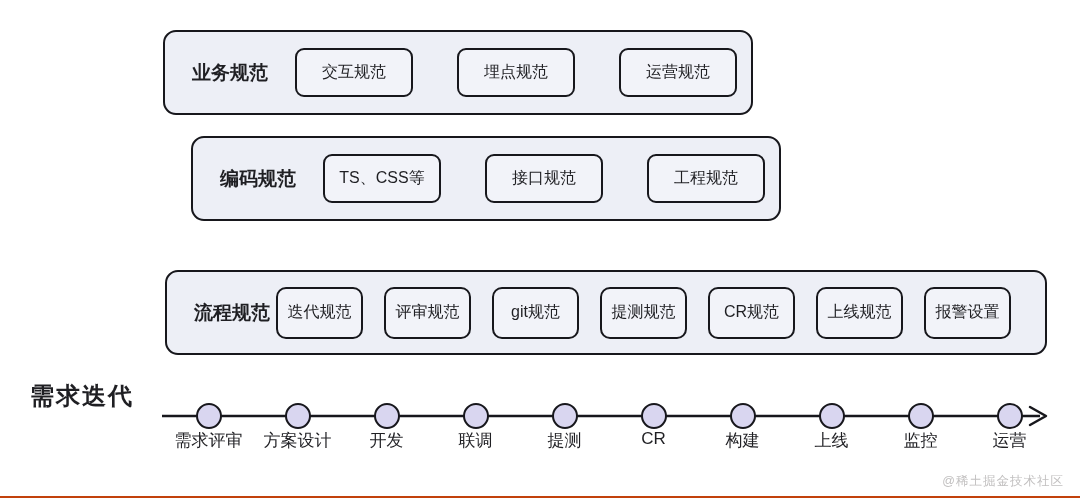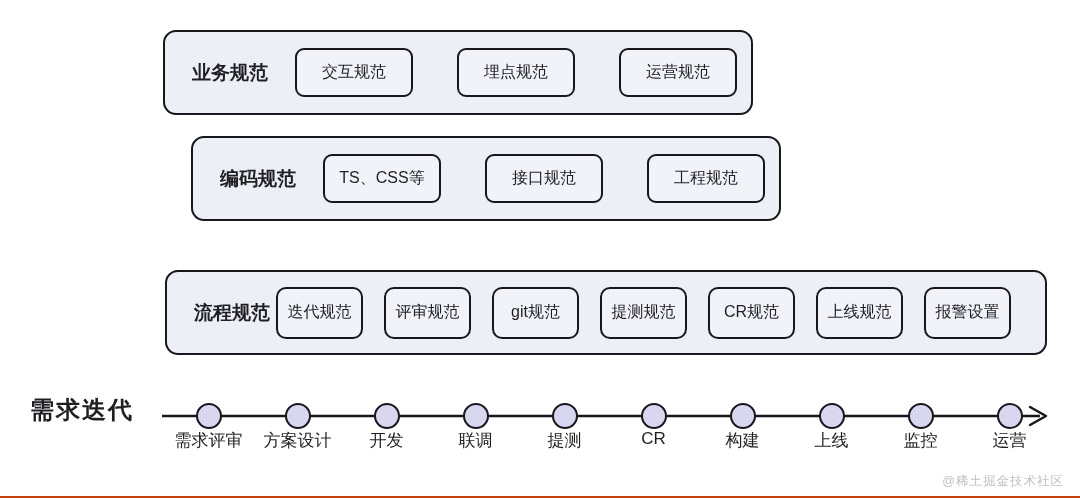--- a/index.html
+++ b/index.html
@@ -58,21 +58,21 @@
     display:flex;align-items:center;justify-content:center;
     font-size:16px;
     box-sizing:border-box;
     white-space:nowrap;
     flex:none;
   }
   .row-3 .spec-box{width:87px;height:52px;font-size:16px;border-radius:10px;}
 
   
   .iteration-label{
-    position:absolute;left:30px;top:394px;
+    position:absolute;left:30px;top:380px;
     font-size:24px;font-weight:bold;letter-spacing:2px;
     white-space:nowrap;
   }
   .timeline-svg{position:absolute;left:156px;top:403px;z-index:1;}
   .stages{position:absolute;left:164px;top:403px;display:flex;z-index:2;}
   .stage{width:89px;display:flex;flex-direction:column;align-items:center;}
   .dot{
     width:22px;height:22px;border-radius:50%;
     background:var(--dot);
     border:2.5px solid var(--ink);

